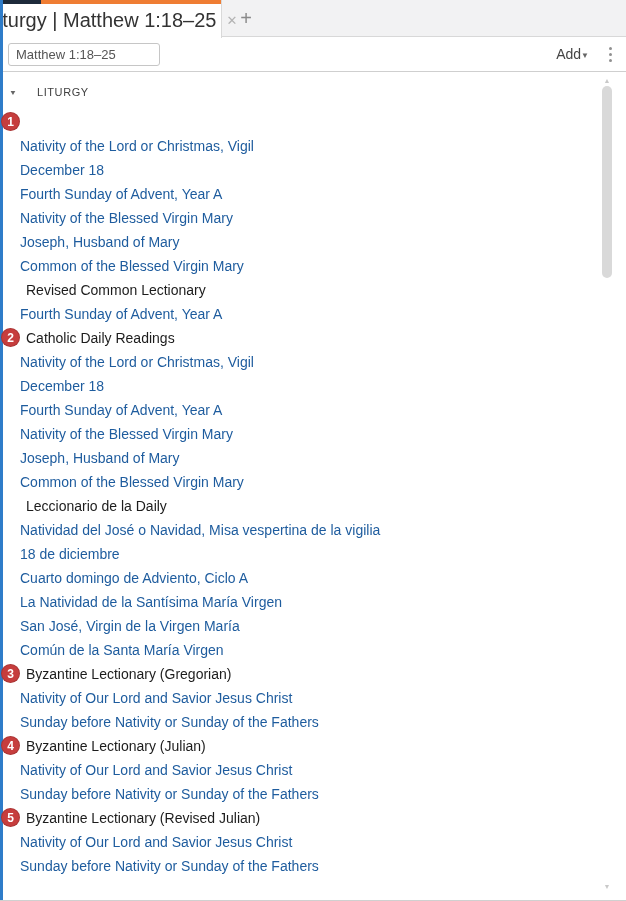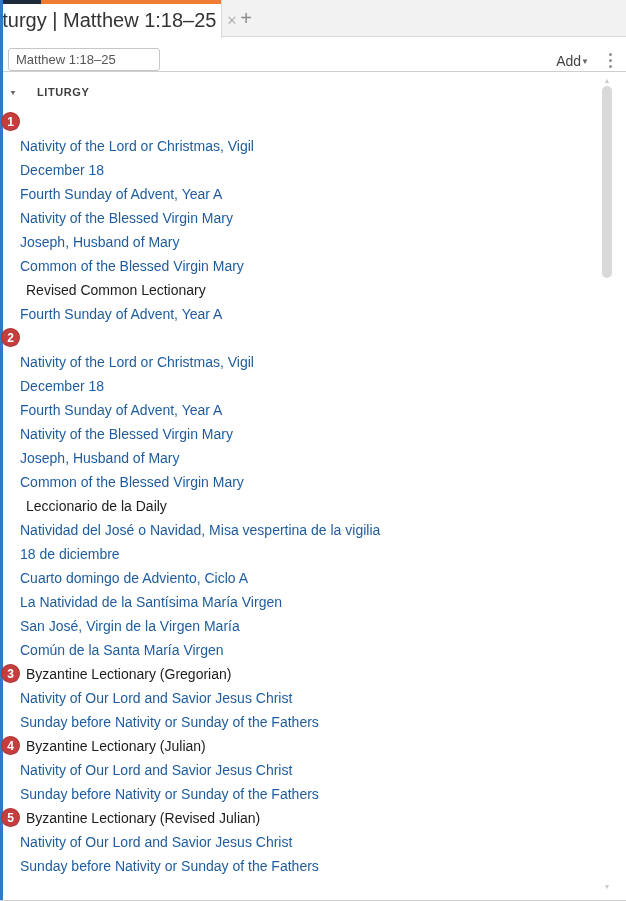--- a/index.html
+++ b/index.html
@@ -52,21 +52,21 @@
     position:absolute; left:233px; top:5px;
     width:26px; height:26px;
     font-size:20px; color:#8a8a8a;
     display:flex; align-items:center; justify-content:center;
   }
 
   
   .toolbar {
     position:relative; height:35px; background:#fff;
     border-bottom:1px solid #cfcfcf;
-    display:flex; align-items:flex-end;
+    display:flex; align-items:center;
     padding:0 10px 0 8px;
   }
   .ref-input {
     width:152px; height:23px;
     border:1px solid #c6c6c6; border-radius:3px;
     padding:0 7px;
     font-family:"Liberation Sans", sans-serif;
     font-size:13px; color:#555;
     outline:none; background:#fff;
   }
@@ -87,21 +87,21 @@
   }
 
   
   .content { position:relative; padding-top:8px; background:#fff; }
   .group-header {
     height:24px; display:flex; align-items:center; gap:8px;
     padding-left:9px;
   }
   .group-caret { font-size:8px; color:#666; transform:scaleY(0.9); }
   .group-label {
-    font-size:11px; font-weight:bold; color:#3f3f3f;
+    font-size:11px; font-weight:normal; color:#3f3f3f;
     letter-spacing:0.6px;
     padding-left:12px;
   }
   .group-spacer { height:6px; }
 
   .row { height:24px; line-height:24px; font-size:14px; white-space:nowrap; }
   .section-header {
     position:relative; padding-left:26px; color:#1c1c1c;
   }
   .badge {
@@ -168,21 +168,21 @@
     <div id="sections">
         <div class="row section-header"><span class="badge">1</span></div>
         <div class="row reading">Nativity of the Lord or Christmas, Vigil</div>
         <div class="row reading">December 18</div>
         <div class="row reading">Fourth Sunday of Advent, Year A</div>
         <div class="row reading">Nativity of the Blessed Virgin Mary</div>
         <div class="row reading">Joseph, Husband of Mary</div>
         <div class="row reading">Common of the Blessed Virgin Mary</div>
         <div class="row section-header"><span>Revised Common Lectionary</span></div>
         <div class="row reading">Fourth Sunday of Advent, Year A</div>
-        <div class="row section-header"><span class="badge">2</span></div>
+        <div class="row section-header"><span class="badge">2</span><span>Catholic Daily Readings</span></div>
         <div class="row reading">Nativity of the Lord or Christmas, Vigil</div>
         <div class="row reading">December 18</div>
         <div class="row reading">Fourth Sunday of Advent, Year A</div>
         <div class="row reading">Nativity of the Blessed Virgin Mary</div>
         <div class="row reading">Joseph, Husband of Mary</div>
         <div class="row reading">Common of the Blessed Virgin Mary</div>
         <div class="row section-header"><span>Leccionario de la Daily</span></div>
         <div class="row reading">Natividad del José o Navidad, Misa vespertina de la vigilia</div>
         <div class="row reading">18 de diciembre</div>
         <div class="row reading">Cuarto domingo de Adviento, Ciclo A</div>

